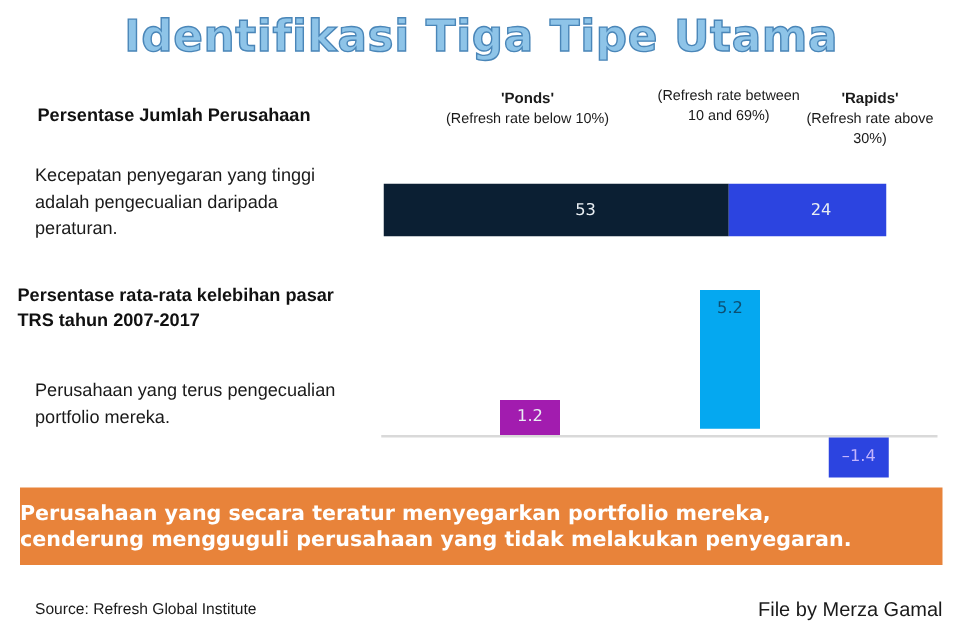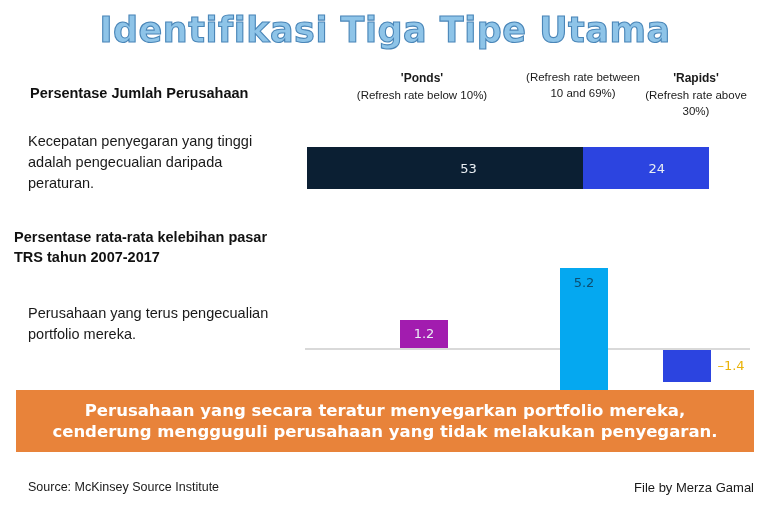--- a/index.html
+++ b/index.html
@@ -130,45 +130,44 @@
     width: 48px;
     top: 92px;
     height: 28px;
     background: #a21caf;
   }
   #bar-ponds .bar-value { top: 6px; color: #e9eef3; }
   #bar-rivers {
     left: 255px;
     width: 48px;
     top: 4px;
-    height: 137px;
+    height: 111px;
     background: #05a8f0;
-    margin-top: 36px;
   }
   #bar-rivers .bar-value { top: 7px; color: #0d4f72; }
   #bar-rapids {
     left: 358px;
     width: 48px;
     top: 122px;
     height: 32px;
     background: #2c44e0;
   }
-  #bar-rapids .bar-value { top: 8px; color: #eab308; margin-left: 44px; }
+  #bar-rapids .bar-value { top: 8px; color: #c4b5fd; }
 
   
   #callout {
     position: absolute;
     left: 16px;
     top: 390px;
     width: 738px;
     height: 62px;
     background: #e8833a;
     display: flex;
     flex-direction: column;
-    align-items: center;
+    align-items: flex-start;
     justify-content: center;
     color: #ffffff;
     font-weight: bold;
     font-size: 16.5px;
     line-height: 1.3;
     text-align: center;
     font-family: "DejaVu Sans", sans-serif;
   }
 
   
@@ -176,21 +175,21 @@
     position: absolute;
     left: 28px;
     top: 480px;
     font-size: 12.5px;
     color: #1a1a1a;
   }
   #footer-credit {
     position: absolute;
     right: 16px;
     top: 480px;
-    font-size: 13px;
+    font-size: 16px;
     color: #1a1a1a;
   }
 </style>
 </head>
 <body>
 
 <div id="slide-title">Identifikasi Tiga Tipe Utama</div>
 
 <div class="left-heading" id="row1-heading">Persentase Jumlah Perusahaan</div>
 <div class="left-body" id="row1-body">Kecepatan penyegaran yang tinggi adalah pengecualian daripada peraturan.</div>
@@ -226,14 +225,14 @@
   <div class="col-bar" id="bar-rapids">
     <span class="bar-value">–1.4</span>
   </div>
 </div>
 
 <div id="callout">
   <div>Perusahaan yang secara teratur  menyegarkan portfolio mereka,</div>
   <div>cenderung mengguguli perusahaan yang tidak melakukan penyegaran.</div>
 </div>
 
-<div id="footer-source">Source: McKinsey Source Institute</div>
+<div id="footer-source">Source: Refresh Global Institute</div>
 <div id="footer-credit">File by Merza Gamal</div>
 
 </body></html>

